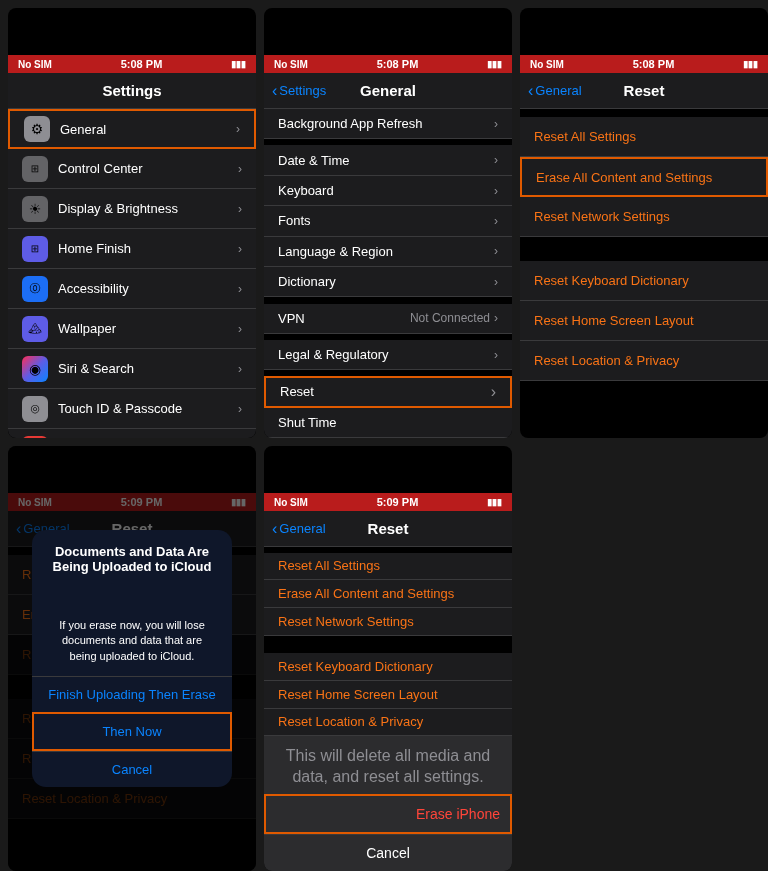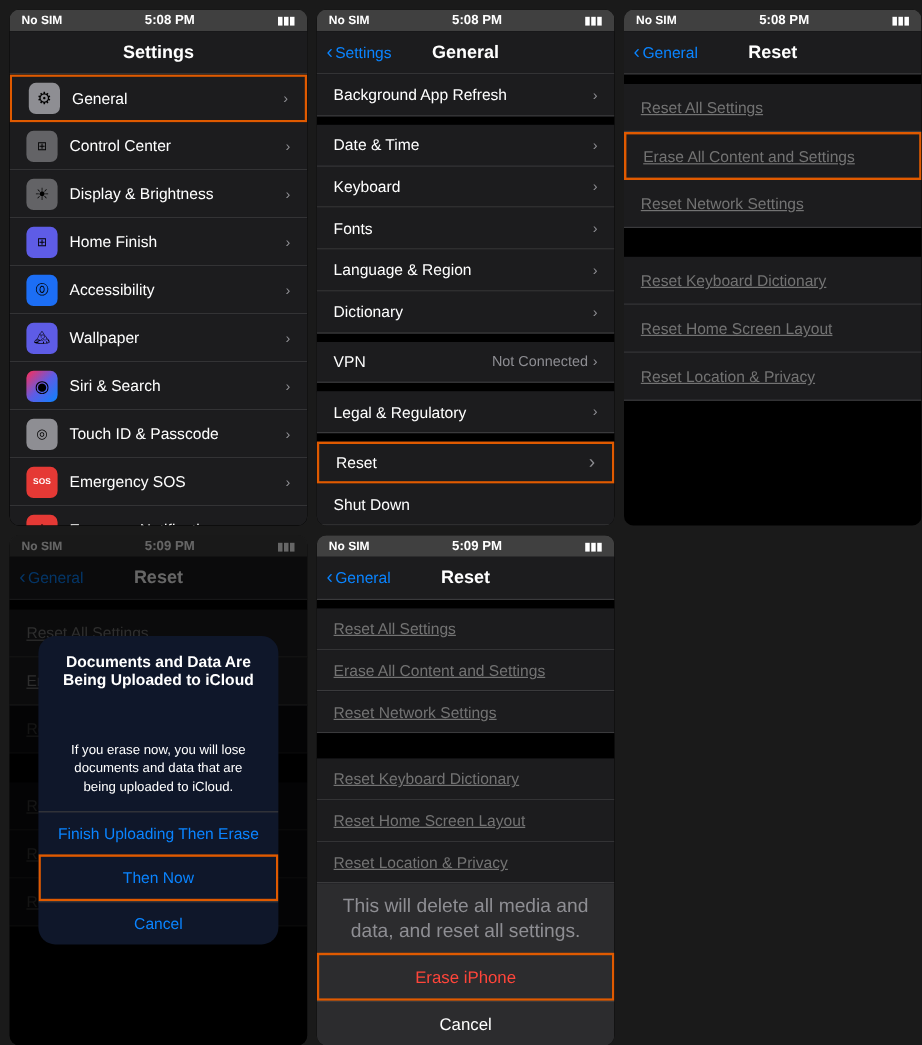--- a/index.html
+++ b/index.html
@@ -27,25 +27,26 @@
       overflow: hidden;
       flex-shrink: 0;
     }
 
     
     .status-bar {
       display: flex;
       justify-content: space-between;
       align-items: center;
       padding: 3px 10px;
-      background: #404040;
+      background: #b91c1c;
       color: #fff;
       font-size: 11px;
       font-weight: 600;
       height: 18px;
+      margin-top: 47px;
     }
     .status-bar .carrier { font-size: 10px; }
     .status-bar .time { font-size: 11px; font-weight: 600; }
     .status-bar .icons { display: flex; gap: 3px; align-items: center; font-size: 9px; }
 
     
     .nav-bar {
       background: #1c1c1e;
       border-bottom: 0.5px solid #3a3a3c;
       padding: 6px 10px;
@@ -133,23 +134,22 @@
     
     .reset-item {
       display: flex;
       align-items: center;
       background: #1c1c1e;
       border-bottom: 0.5px solid #3a3a3c;
       padding: 0 14px;
       height: 40px;
     }
     .reset-item .label-blue {
-      color: #737373;
+      color: #f97316;
       font-size: 13px;
-      text-decoration: underline;
     }
     .reset-item .label-white {
       color: #fff;
       font-size: 13px;
     }
     .reset-item.highlighted {
       border: 2px solid #e05a00;
     }
 
     
@@ -218,21 +218,21 @@
     .action-sheet-text {
       color: #8e8e93;
       font-size: 16px;
       text-align: center;
       padding: 10px 14px 6px;
       line-height: 1.3;
     }
     .action-btn-red {
       border-top: 0.5px solid #3a3a3c;
       padding: 10px;
-      text-align: center;
+      text-align: right;
       font-size: 14px;
       color: #ff453a;
       font-weight: 500;
     }
     .action-btn-red.highlighted {
       border: 2px solid #e05a00;
     }
     .action-btn-cancel {
       border-top: 0.5px solid #3a3a3c;
       padding: 10px;
@@ -362,21 +362,21 @@
       <span class="item-label">Legal &amp; Regulatory</span>
       <span class="chevron">›</span>
     </div>
     <div class="separator-sm"></div>
 
     <div class="reset-item highlighted">
       <span class="label-white">Reset</span>
       <span class="chevron" style="margin-left:auto; color:#8e8e93;">›</span>
     </div>
     <div class="reset-item">
-      <span class="label-white">Shut Down</span>
+      <span class="label-white">Shut Time</span>
     </div>
   </div>
 
   <div class="phone-screen" style="width:248px; height:430px; display:flex; flex-direction:column;">
     <div class="status-bar">
       <span class="carrier">No SIM</span>
       <span class="time">5:08 PM</span>
       <span class="icons">▮▮▮</span>
     </div>
     <div class="nav-bar">

